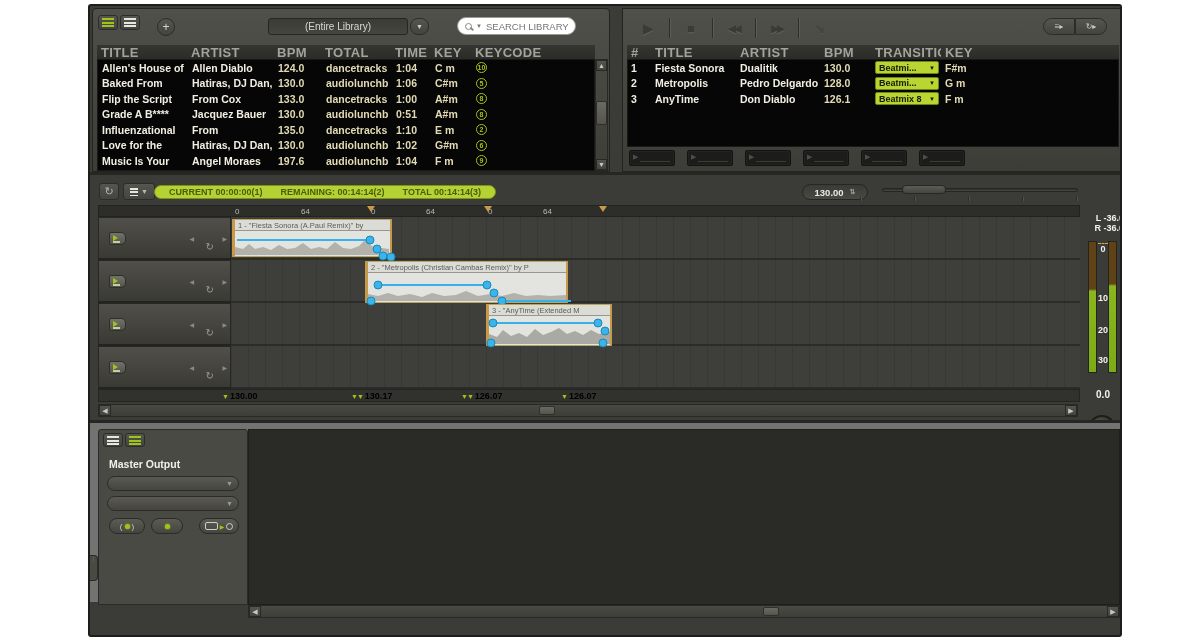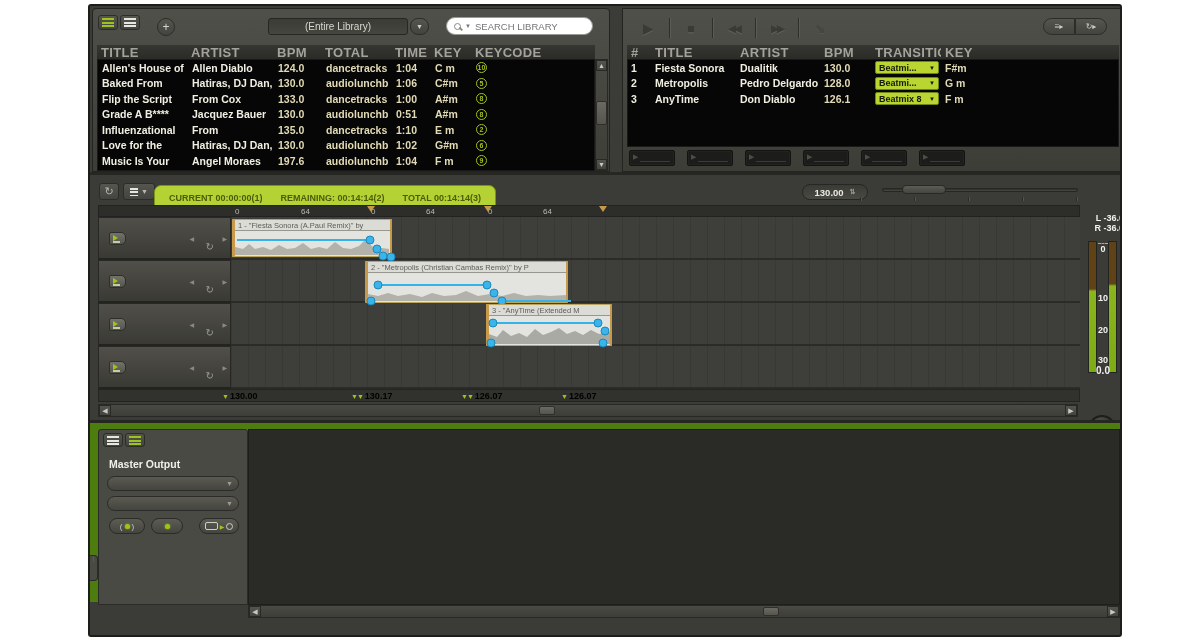--- a/index.html
+++ b/index.html
@@ -43,21 +43,21 @@
 
   
   .tp-btn { width:42px; height:24px; display:flex; align-items:center; justify-content:center;
             color:#3b3b36; font-size:13px; font-weight:bold;
             text-shadow:0 1px 0 rgba(255,255,255,.12); }
   .tp-sep { width:1px; height:20px; background:#2e2e2a; box-shadow:1px 0 0 #5c5c55; }
 
   
   .time-pill { background:#b5d234; border:1px solid #7b9415; border-radius:7px;
                color:#4c5c09; font-size:9px; font-weight:bold; display:flex;
-               align-items:center; gap:18px; padding:12px 14px; height:14px; white-space:nowrap; }
+               align-items:center; gap:18px; padding:6px 14px; height:14px; white-space:nowrap; }
   .lane { background:#3e3e3a; border-bottom:2px solid #2b2b27;
           background-image:repeating-linear-gradient(90deg, rgba(0,0,0,.10) 0 1px, transparent 1px 17px); }
   .track-hdr { background:linear-gradient(#514f49,#3a3a35); border:1px solid #272723;
                border-bottom:2px solid #23231f; display:flex; align-items:center; }
   .spk { width:17px; height:13px; background:linear-gradient(#72726a,#55554e);
          border-radius:2px 5px 5px 2px; border:1px solid #2e2e2a; position:relative; margin-left:10px; }
   .spk::before { content:""; position:absolute; left:3px; top:2px; width:0; height:0;
                  border-left:5px solid #9ec41c; border-top:3px solid transparent; border-bottom:3px solid transparent; }
   .spk::after { content:""; position:absolute; left:3px; bottom:1px; width:7px; height:2px; background:#c2cfa0; }
   .clip { background:#e3e3df; border:1px solid #b9a55e; border-left:3px solid #c69a4a;
@@ -120,21 +120,21 @@
         </div>
     <div class="abs toolbtn" style="left:64px;top:9px;width:18px;height:18px;border-radius:50%;color:#d6d6cf;font-size:12px;">
           <span>+</span>
         </div>
     <div class="abs" style="left:175px;top:9px;width:140px;height:17px;background:linear-gradient(#3b3b37,#46463f);border:1px solid #262622;border-radius:3px;color:#d8d8d1;font-size:10px;display:flex;align-items:center;justify-content:center;">
           <span>(Entire Library)</span>
         </div>
     <div class="abs toolbtn" style="left:317px;top:9px;width:19px;height:17px;border-radius:8px;color:#cfcfc8;font-size:7px;">
           <span>▼</span>
         </div>
-    <div class="abs" style="left:353px;top:8px;width:147px;height:18px;background:#fff;border:1px solid #9a9a94;border-radius:9px;display:flex;align-items:center;padding:0 7px;gap:4px;">
+    <div class="abs" style="left:364px;top:8px;width:119px;height:18px;background:#fff;border:1px solid #9a9a94;border-radius:9px;display:flex;align-items:center;padding:0 7px;gap:4px;">
       <span class="mag"></span>
       <span style="color:#777;font-size:6px;">▼</span>
       <input style="border: 0px; outline: 0px; flex: 1 1 0%; font-size: 9.5px; color: rgb(85, 85, 85); font-family: inherit; min-width: 0px;" placeholder="SEARCH LIBRARY">
     </div>
 
     <div class="abs hdr-strip lib-grid" style="left:4px;top:36px;width:498px;height:14px;">
       <div class="hdr-cell">TITLE</div>
       <div class="hdr-cell">ARTIST</div>
       <div class="hdr-cell">BPM</div>
       <div class="hdr-cell">TOTAL</div>
@@ -477,26 +477,26 @@
 
     <div class="abs" style="left:994px;top:38px;width:40px;height:210px;">
       <div class="m-lbl" style="text-align:right;">L -36.0</div>
       <div class="m-lbl" style="text-align:right;">R -36.0</div>
       <div class="meter-bar abs" style="left:4px;top:28px;height:132px;background:linear-gradient(#5f4317 0 36%,#8ab51c 38%,#7cab16 100%);"></div>
       <div class="meter-bar abs" style="left:24px;top:28px;height:132px;background:linear-gradient(#5f4317 0 32%,#8ab51c 34%,#7cab16 100%);"></div>
       <div class="m-lbl abs" style="left:14px;top:30px;width:10px;text-align:center;border-top:1px dashed #c8b040;">0</div>
       <div class="m-lbl abs" style="left:12px;top:80px;width:14px;text-align:center;">10</div>
       <div class="m-lbl abs" style="left:12px;top:112px;width:14px;text-align:center;">20</div>
       <div class="m-lbl abs" style="left:12px;top:142px;width:14px;text-align:center;">30</div>
-      <div class="m-lbl abs" style="left:0;top:152px;width:38px;text-align:center;font-size:10px;">0.0</div>
+      <div class="m-lbl abs" style="left:0;top:176px;width:38px;text-align:center;font-size:10px;">0.0</div>
       <div class="knob abs" style="left:4px;top:182px;"></div>
     </div>
   </div>
 
-  <div class="abs" style="left:0;top:414px;width:1034px;height:182px;background:#4d7c0f;border-top:3px solid #262622;">
+  <div class="abs" style="left:0;top:414px;width:1034px;height:182px;background:#737373;border-top:3px solid #262622;">
 
     <div class="abs" style="left:158px;top:6px;width:872px;height:176px;background:#2a2a27;border:1px solid #1e1e1b;"></div>
 
     <div class="abs" style="left:8px;top:6px;width:150px;height:176px;background:#4a4a44;border:1px solid #2a2a26;border-radius:3px 3px 0 0;">
       <div class="abs toolbtn" style="left:4px;top:3px;width:20px;height:14px;">
             <span class="lines3"></span>
           </div>
       <div class="abs toolbtn" style="left:26px;top:3px;width:20px;height:14px;">
             <span class="lines3 green"></span>
           </div>

